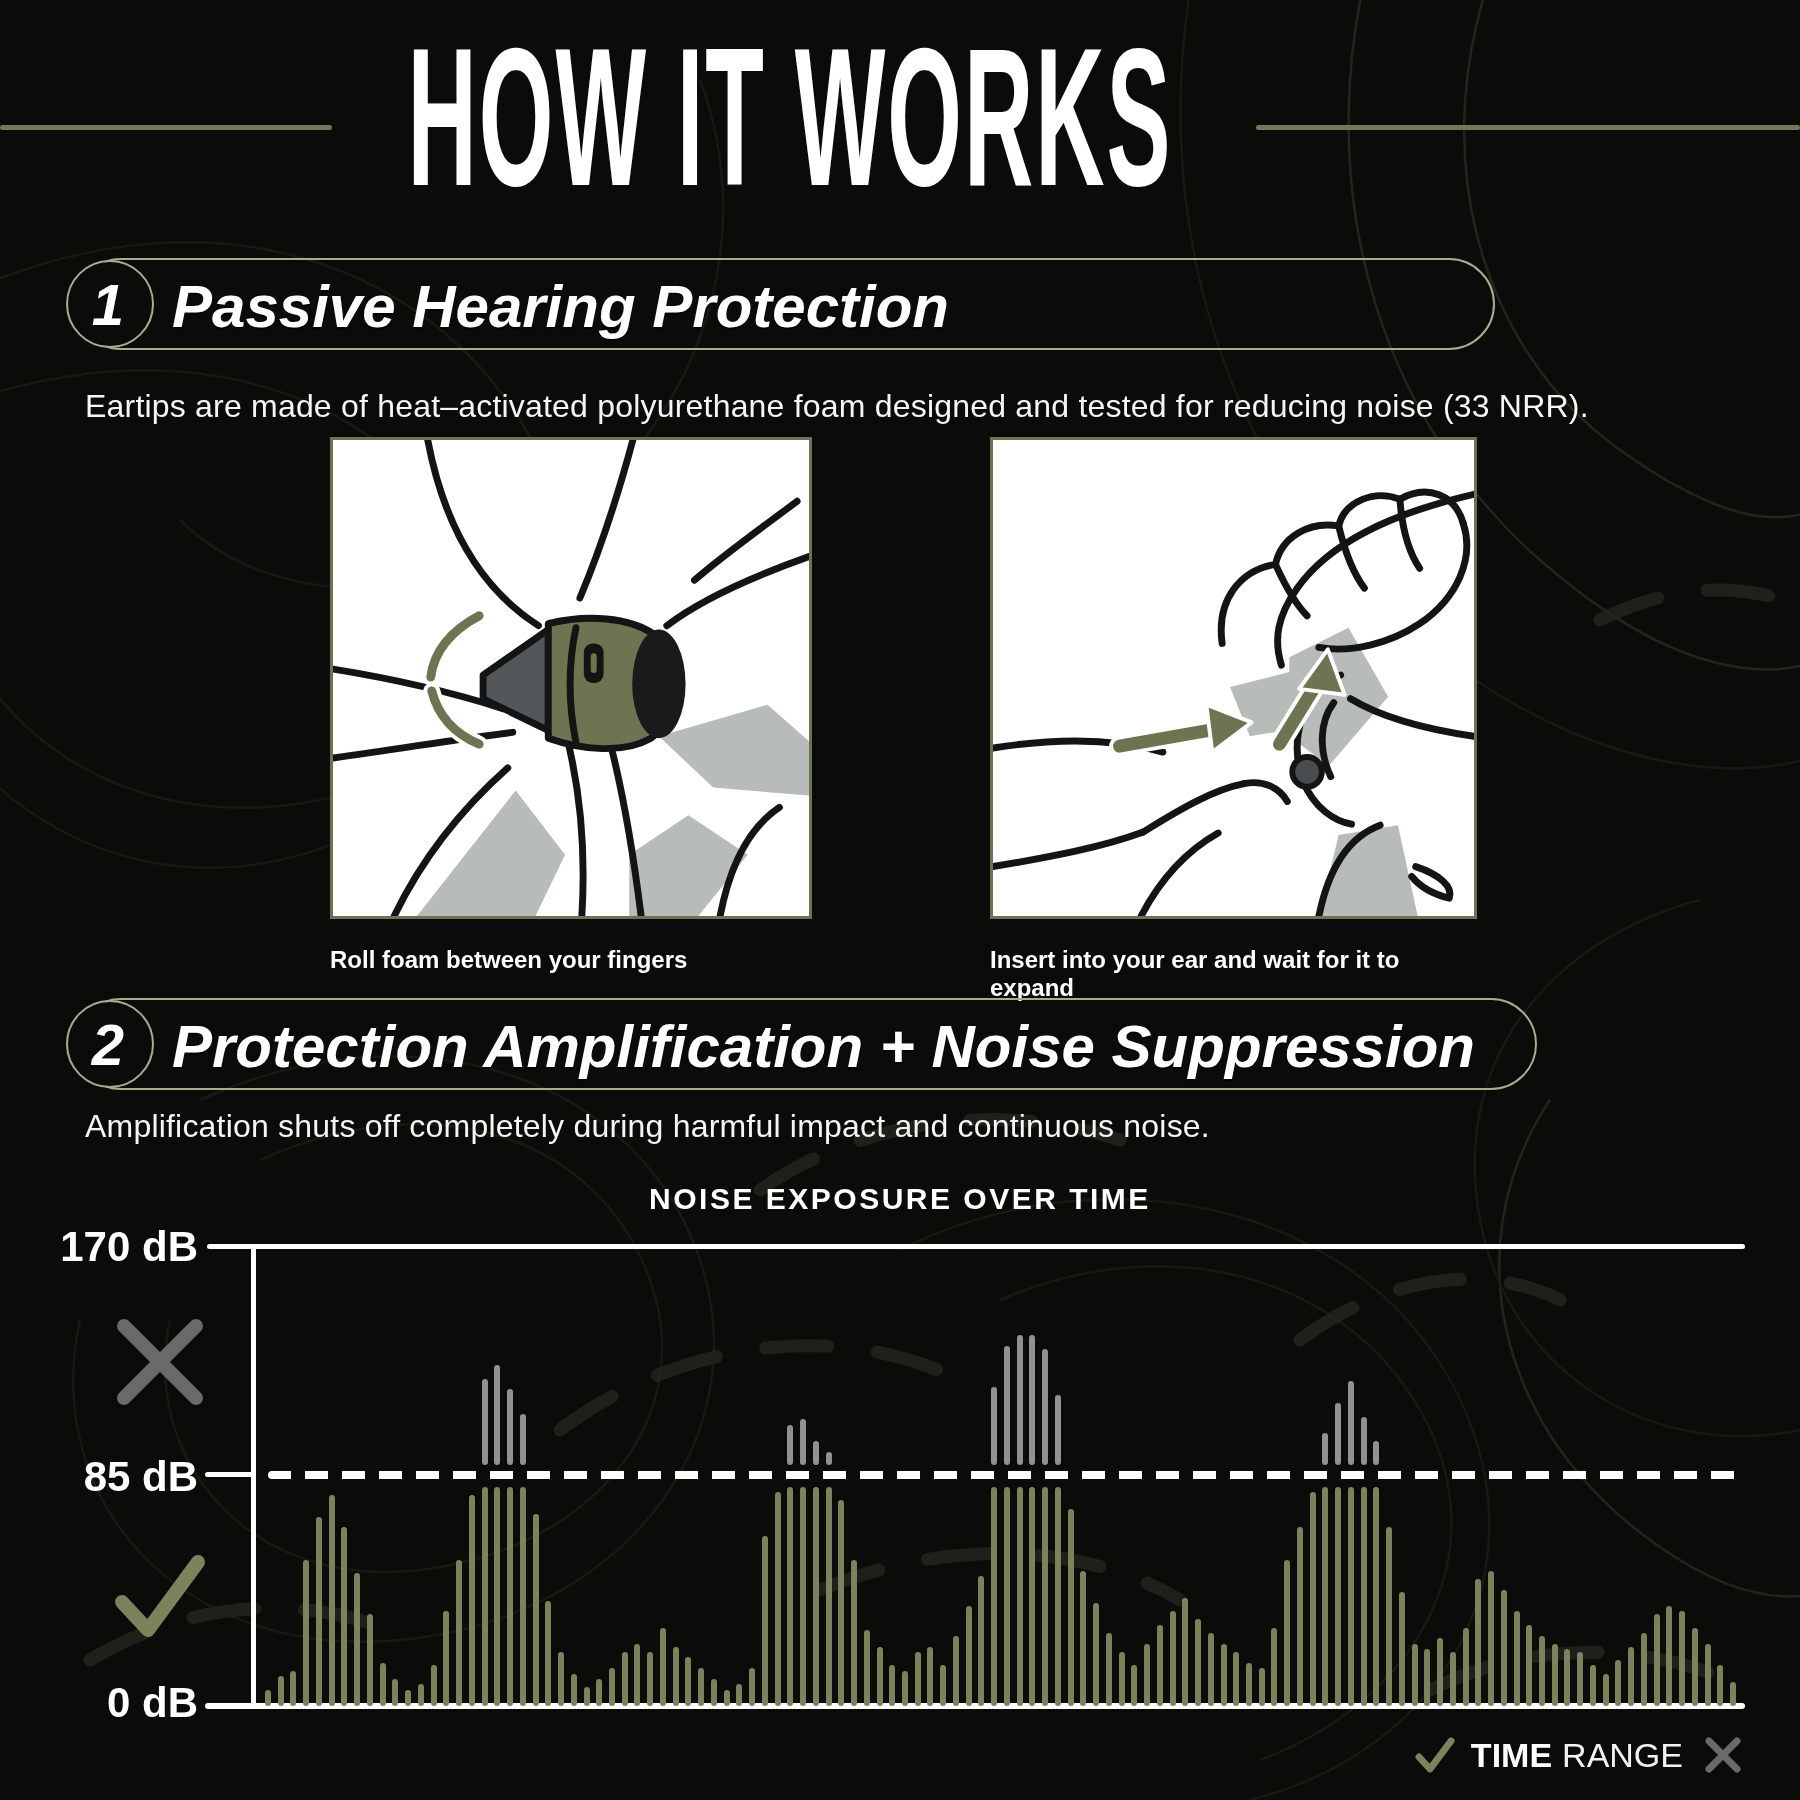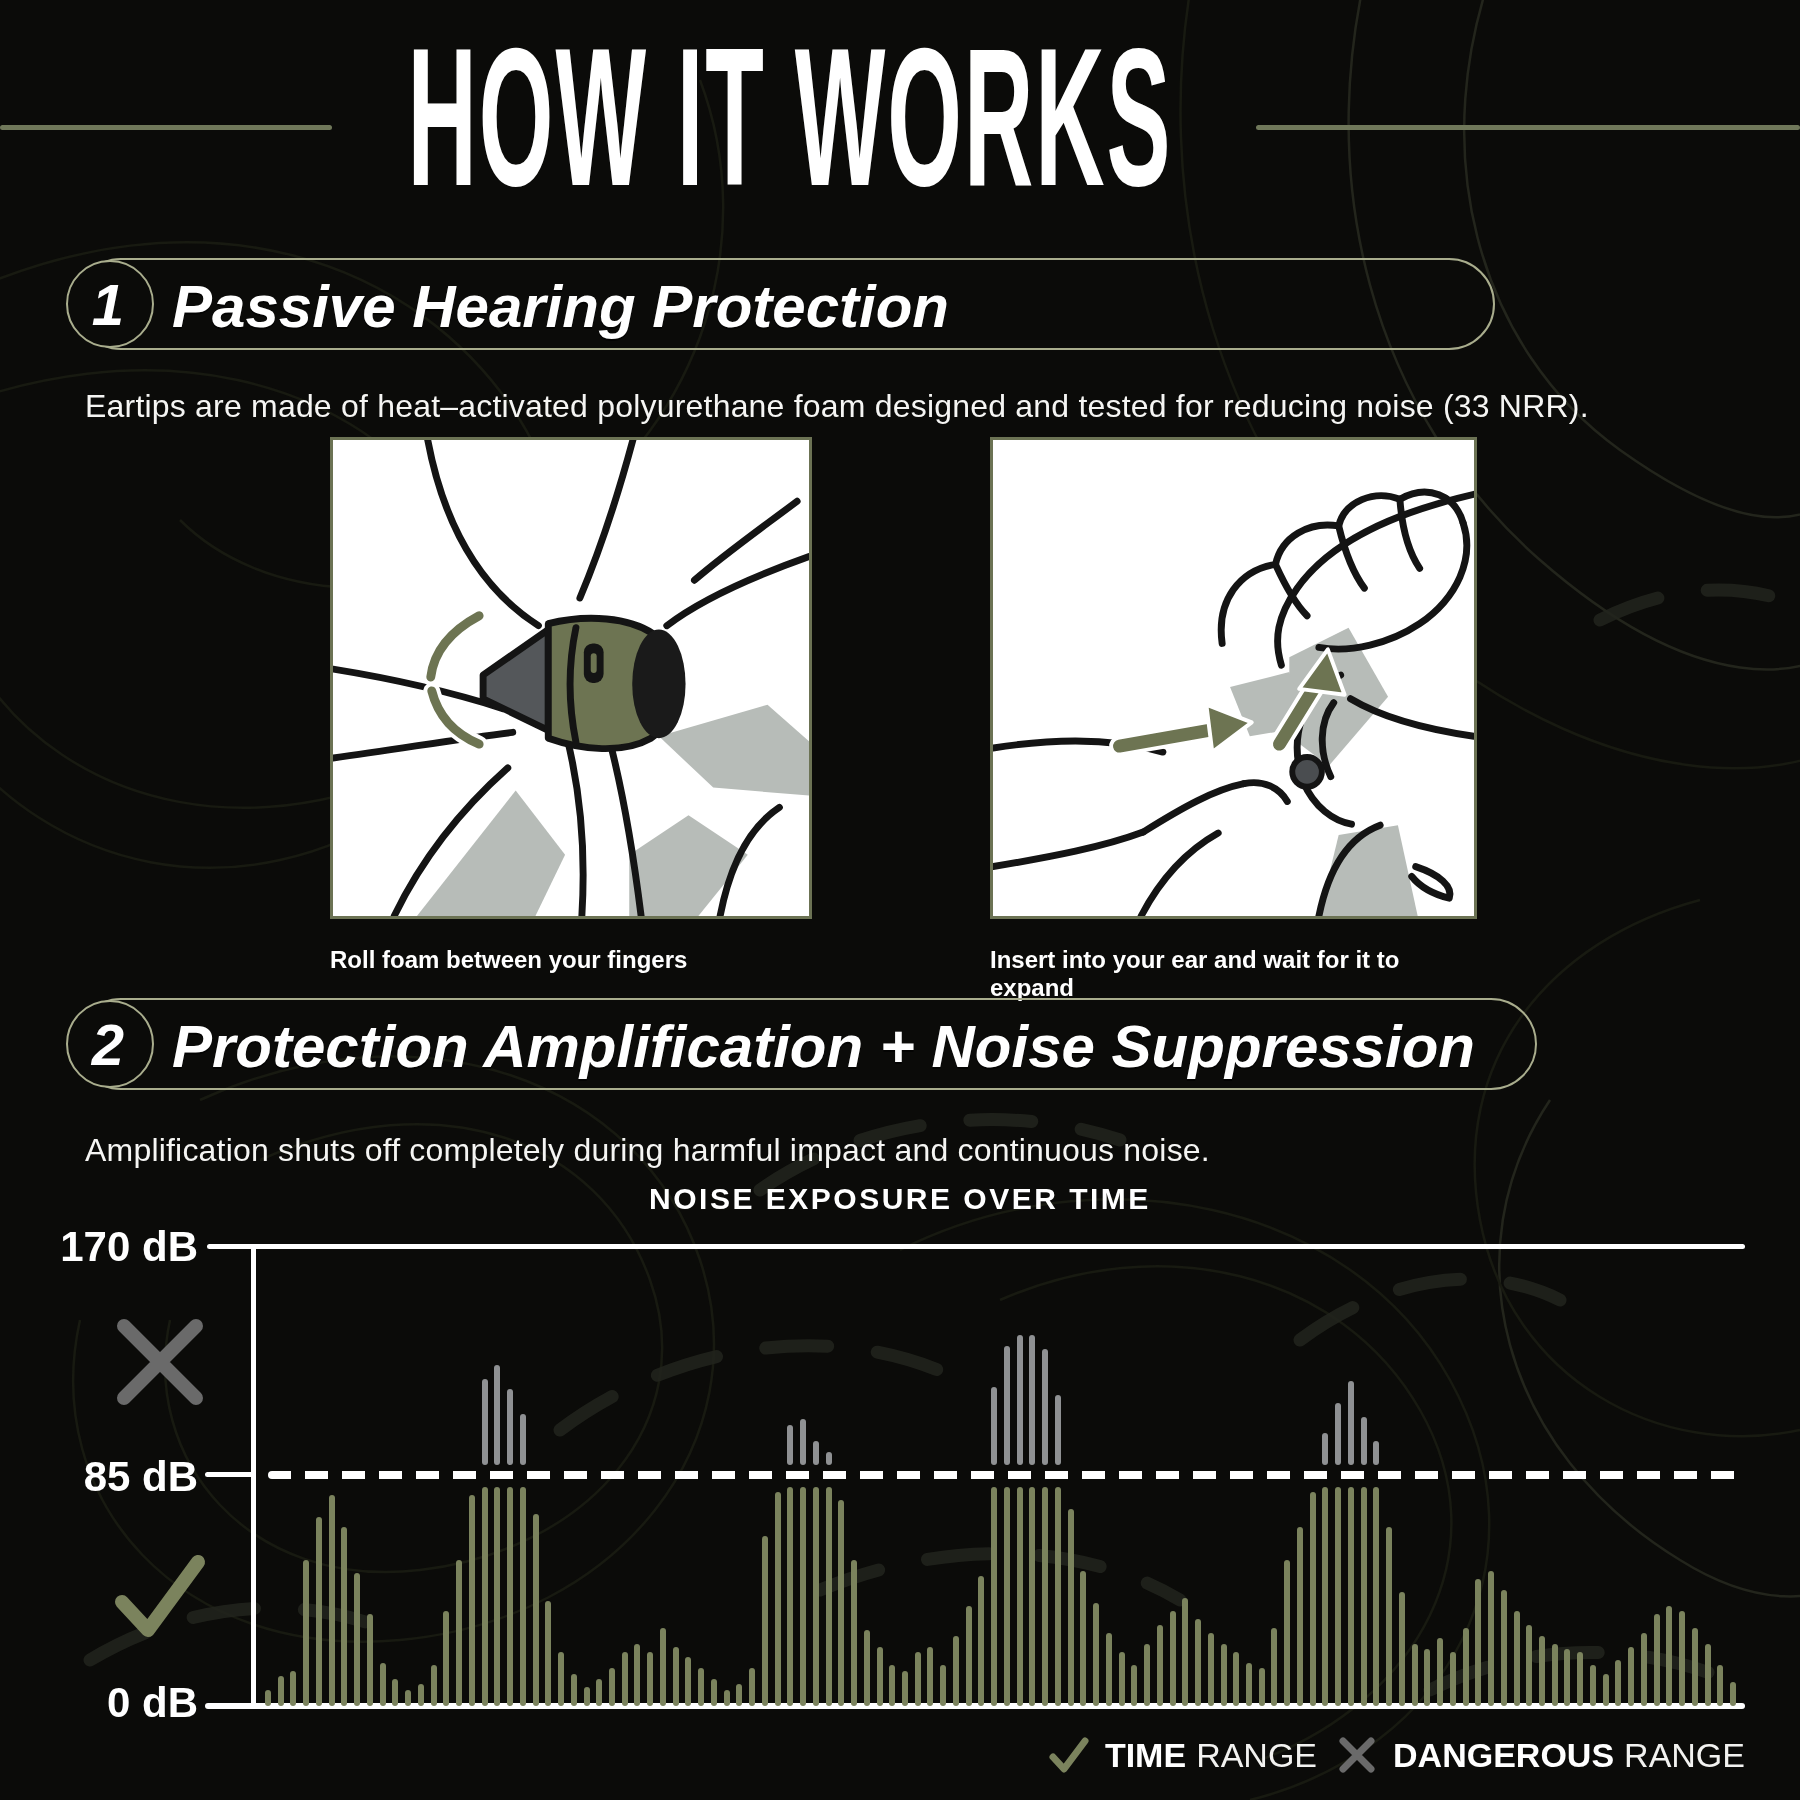--- a/index.html
+++ b/index.html
@@ -173,21 +173,21 @@
 </div>
 
 <div class="abs caption" style="left:330px;top:946px;width:482px">Roll foam between your fingers</div>
 <div class="abs caption" style="left:990px;top:946px;width:487px">Insert into your ear and wait for it to expand</div>
 
 <div class="abs pill" style="left:75px;top:998px;width:1462px"></div>
 <div class="abs num-circle" style="left:66px;top:1000px">
   <span class="num">2</span>
 </div>
 <div class="abs sec-heading" style="left:172px;top:1012px">Protection Amplification + Noise Suppression</div>
-<div class="abs sec-body" style="left:85px;top:1132px;width:1600px">Amplification shuts off completely during harmful impact and continuous noise.</div>
+<div class="abs sec-body" style="left:85px;top:1108px;width:1600px">Amplification shuts off completely during harmful impact and continuous noise.</div>
 
 <div class="abs chart-title">NOISE EXPOSURE OVER TIME</div>
 
 <div class="abs axis-label" style="top:1226px">170 dB</div>
 <div class="abs axis-label" style="top:1456px">85 dB</div>
 <div class="abs axis-label" style="top:1682px">0 dB</div>
 
 <div class="abs hline" style="left:207px;top:1244px;width:1538px;height:5px"></div>
 <div class="abs hline" style="left:251px;top:1246px;width:5px;height:463px"></div>
 <div class="abs hline" style="left:205px;top:1472px;width:50px;height:5px"></div>
@@ -343,15 +343,14 @@
   <div class="legend-item">
     <svg width="44" height="44" viewBox="0 0 44 44">
       <path d="M6,24 L17,36 L38,8" stroke="#7b835d" stroke-width="7" stroke-linecap="round" stroke-linejoin="round" fill="none"></path>
     </svg>
     <span><span class="bold">TIME</span><span class="rest">RANGE</span></span>
   </div>
   <div class="legend-item">
     <svg width="44" height="44" viewBox="0 0 44 44">
       <path d="M8,8 L36,36 M36,8 L8,36" stroke="#6a6a6a" stroke-width="7" stroke-linecap="round" fill="none"></path>
     </svg>
-    <span><span class="bold">DANGEROUS</span><span class="rest">RANGE</span></span>
   </div>
 </div>
 
 </body></html>

